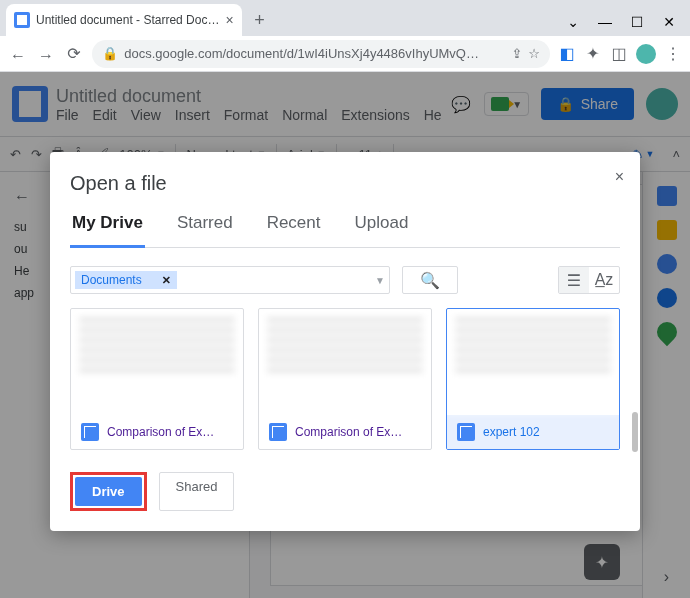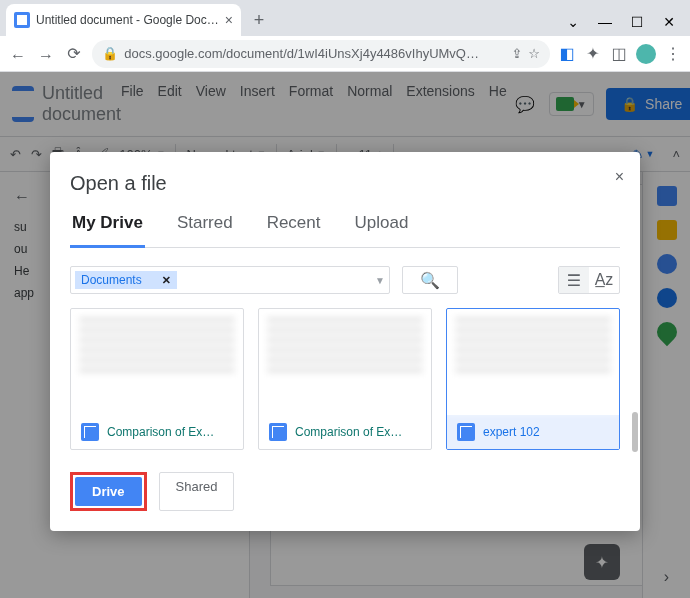--- a/index.html
+++ b/index.html
@@ -19,21 +19,21 @@
 .nav-ico { width: 20px; height: 20px; display: flex; align-items: center; justify-content: center; color: #5f6368; }
 .url-box { flex: 1; background: #f1f3f4; border-radius: 14px; height: 28px; display: flex; align-items: center; padding: 0 10px; font-size: 13px; color: #5f6368; gap: 6px; }
 .ext-icons { display: flex; gap: 8px; align-items: center; }
 .ext-icons .ico { width: 18px; height: 18px; display: flex; align-items: center; justify-content: center; color: #5f6368; }
 .ext-avatar { width: 20px; height: 20px; background: #4db6ac; border-radius: 50%; }
 
 
 .docs-header { height: 64px; display: flex; align-items: center; padding: 6px 12px; gap: 8px; }
 .docs-logo { width: 36px; height: 36px; background: #4285f4; border-radius: 4px; display: flex; align-items: center; justify-content: center; }
 .docs-logo::before { content: ""; width: 22px; height: 26px; background: #fff; }
-.docs-title-area { display: flex; flex-direction: row; gap: 0; }
+.docs-title-area { display: flex; flex-direction: column; gap: 0; }
 .docs-title { font-size: 18px; color: #80868b; }
 .docs-menu { display: flex; gap: 14px; font-size: 14px; color: #5f6368; }
 .docs-right { margin-left: auto; display: flex; align-items: center; gap: 12px; }
 .comment-ico { width: 22px; height: 22px; color: #5f6368; display:flex;align-items:center;justify-content:center;}
 .meet-btn { background: #fff; border: 1px solid #dadce0; border-radius: 4px; padding: 4px 6px; display: flex; align-items: center; gap: 3px; }
 .meet-cam { width: 18px; height: 14px; background: #34a853; border-radius: 2px; position: relative; }
 .meet-cam::after { content:""; position:absolute; right:-5px; top:3px; border-left:5px solid #fbbc04; border-top:4px solid transparent; border-bottom:4px solid transparent;}
 .share-btn { background: #1a73e8; color: #fff; border-radius: 4px; padding: 8px 16px; font-size: 14px; font-weight: 500; display: flex; align-items: center; gap: 6px; }
 .user-avatar { width: 32px; height: 32px; border-radius: 50%; background: #4db6ac; }
 
@@ -73,41 +73,41 @@
 .search-btn { border: 1px solid #dadce0; border-radius: 2px; width: 56px; height: 28px; display:flex;align-items:center;justify-content:center;color:#5f6368;}
 .view-toggle { margin-left: auto; display: flex; border: 1px solid #dadce0; border-radius: 2px; }
 .view-toggle > div { width: 30px; height: 26px; display:flex;align-items:center;justify-content:center;color:#5f6368;}
 .vt-list { background: #f1f3f4; }
 
 .file-grid { display: flex; gap: 14px; margin-top: 14px; }
 .file-card { flex: 1; border: 1px solid #dadce0; border-radius: 2px; overflow: hidden; cursor: pointer; display:flex;flex-direction:column;}
 .file-card.selected { border-color: #4285f4; }
 .file-thumb { height: 106px; background: #fff; filter: blur(3px); opacity: 0.45; display:flex;flex-direction:column;gap:4px;padding:8px;}
 .file-thumb div{height:6px;background:#ccc;border-radius:2px;}
-.file-footer { display: flex; align-items: center; gap: 8px; padding: 8px 10px; font-size: 12px; color: #0f766e; }
+.file-footer { display: flex; align-items: center; gap: 8px; padding: 8px 10px; font-size: 12px; color: #4c1d95; }
 .file-card.selected .file-footer { background: #e8f0fe; color: #1a73e8; }
 .file-ico { width: 18px; height: 18px; background: #4285f4; border-radius: 2px; flex-shrink: 0; position: relative; }
 .file-ico::before { content:""; position:absolute; inset:3px; border:1px solid #fff; border-right:none;border-bottom:none;}
 .file-name { white-space: nowrap; overflow: hidden; text-overflow: ellipsis; }
 
 .scroll-hint { position:absolute; right: 2px; top: 260px; width: 6px; height: 40px; background: #c0c0c0; border-radius: 3px;}
 
 .picker-actions { display: flex; gap: 12px; margin-top: 22px; }
 .btn { font-size: 13px; padding: 6px 16px; border-radius: 2px; cursor: pointer; border: 1px solid transparent; }
 .btn-primary { background: #4285f4; color: #fff; font-weight: bold; }
 .btn-secondary { background: #fff; border-color: #dadce0; color: #5f6368; }
 .highlight-box { border: 3px solid #e53935; padding: 2px; display: inline-flex; }
 </style>
 </head>
 <body>
 
 <div class="browser-top">
   <div class="tab">
     <span class="tab-favicon"></span>
-    <span>Untitled document - Google Doc…</span>
+    <span>Untitled document - Starred Doc…</span>
     <span class="tab-close">×</span>
   </div>
   <div class="new-tab">+</div>
   <div class="win-controls">
     <span>⌄</span>
     <span>—</span>
     <span>☐</span>
     <span>✕</span>
   </div>
 </div>

